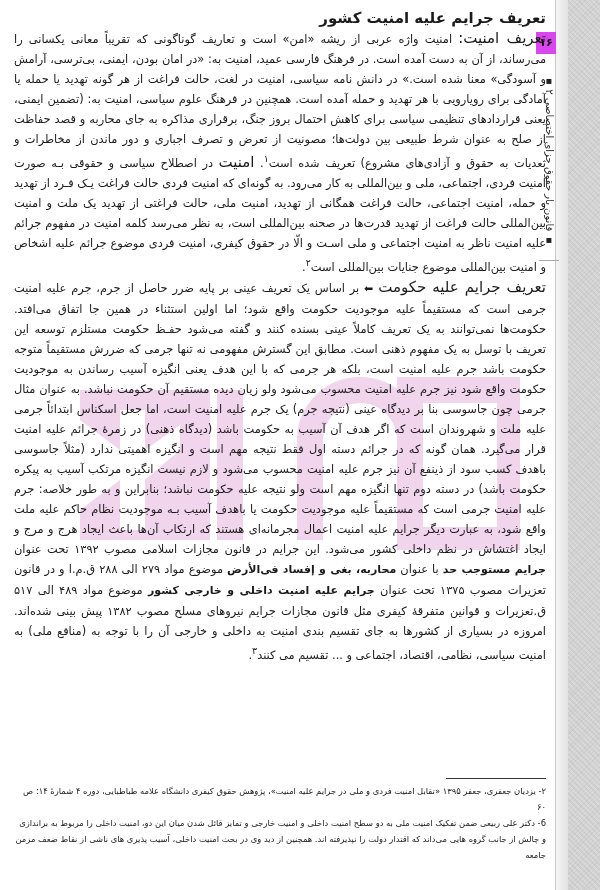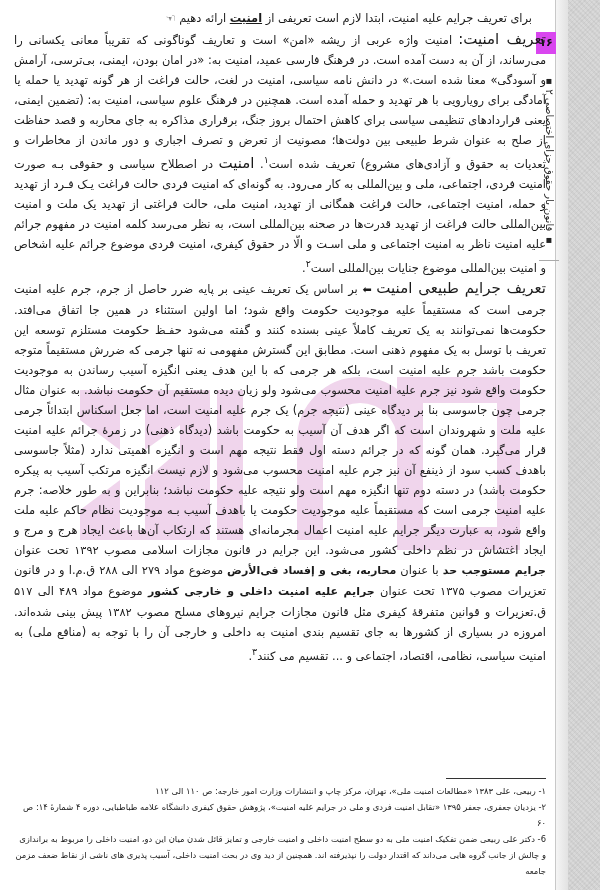--- a/index.html
+++ b/index.html
@@ -81,33 +81,30 @@
   </g>
   <g fill="#f0d5ec">
     <polygon points="0,20 130,20 130,170 0,170 0,140 60,95 0,50"></polygon>
   </g>
   <g fill="#ffffff">
     <polygon points="40,40 65,40 65,80 100,55 100,80 65,110 65,160 40,160 40,110 10,85 10,60 40,82"></polygon>
   </g>
 </svg>
 
 <div class="content">
+  <p class="title">تعریف جرایم علیه امنیت کشور</p>
 
-  <p class="intro">
-    <span>برای تعریف جرایم علیه امنیت، ابتدا لازم است تعریفی از </span><span class="bu">امنیت</span><span> ارائه دهیم </span><span class="hand-icon">☜</span>
-  </p>
 
   <p>
     <span class="b">تعریف امنیت:</span><span> امنیت واژه عربی از ریشه «امن» است و تعاریف گوناگونی که تقریباً معانی یکسانی را می‌رساند، از آن به دست آمده است. در فرهنگ فارسی عمید، امنیت به: «در امان بودن، ایمنی، بی‌ترسی، آرامش و آسودگی» معنا شده است.» در دانش نامه سیاسی، امنیت در لغت، حالت فراغت از هر گونه تهدید یا حمله یا آمادگی برای رویارویی با هر تهدید و حمله آمده است. همچنین در فرهنگ علوم سیاسی، امنیت به: (تضمین ایمنی، یعنی قراردادهای تنظیمی سیاسی برای کاهش احتمال بروز جنگ، برقراری مذاکره به جای محاربه و قصد حفاظت از صلح به عنوان شرط طبیعی بین دولت‌ها؛ مصونیت از تعرض و تصرف اجباری و دور ماندن از مخاطرات و تعدیات به حقوق و آزادی‌های مشروع) تعریف شده است</span><sup>۱</sup><span>. </span><span class="b">امنیت</span><span> در اصطلاح سیاسی و حقوقی بـه صورت امنیت فردی، اجتماعی، ملی و بین‌المللی به کار می‌رود. به گونه‌ای که </span><span class="u">امنیت فردی</span><span> حالت فراغت یـک فـرد از تهدید و حمله، </span><span class="u">امنیت اجتماعی</span><span>، حالت فراغت همگانی از تهدید، </span><span class="u">امنیت ملی</span><span>، حالت فراغتی از تهدید یک ملت و </span><span class="u">امنیت بین‌المللی</span><span> حالت فراغت از تهدید قدرت‌ها در صحنه بین‌المللی است، به نظر می‌رسد کلمه امنیت در مفهوم جرائم علیه امنیت ناظر به امنیت اجتماعی و ملی اسـت و الّا در حقوق کیفری، امنیت فردی موضوع جرائم علیه اشخاص و امنیت بین‌المللی موضوع جنایات بین‌المللی است</span><sup>۲</sup><span>.</span>
   </p>
 
   <p>
-    <span class="b">تعریف جرایم طبیعی امنیت</span>
+    <span class="b">تعریف جرایم علیه حکومت</span>
     <span class="arrow-icon">⬅</span><span> بر اساس یک تعریف عینی بر پایه ضرر حاصل از جرم، جرم علیه امنیت جرمی است که مستقیماً علیه موجودیت حکومت واقع شود؛ اما اولین استثناء در همین جا اتفاق می‌افتد. حکومت‌ها نمی‌توانند به یک تعریف کاملاً عینی بسنده کنند و گفته می‌شود حفـظ حکومت مستلزم توسعه این تعریف با توسل به یک مفهوم ذهنی است. مطابق این گسترش مفهومی نه تنها جرمی که ضررش مستقیماً متوجه حکومت باشد جرم علیه امنیت است، بلکه هر جرمی که با این هدف یعنی انگیزه آسیب رساندن به موجودیت حکومت واقع شود نیز جرم علیه امنیت محسوب می‌شود ولو زیان دیده مستقیم آن حکومت نباشد. به عنوان مثال جرمی چون جاسوسی بنا بر دیدگاه عینی (نتیجه جرم) یک جرم علیه امنیت است، اما جعل اسکناس ابتدائاً جرمی علیه ملت و شهروندان است که اگر هدف آن آسیب به حکومت باشد (دیدگاه ذهنی) در زمرهٔ جرائم علیه امنیت قرار می‌گیرد. همان گونه که در جرائم دسته اول فقط نتیجه مهم است و انگیزه اهمیتی ندارد (مثلاً جاسوسی باهدف کسب سود از ذینفع آن نیز جرم علیه امنیت محسوب می‌شود و لازم نیست انگیزه مرتکب آسیب به پیکره حکومت باشد) در دسته دوم تنها انگیزه مهم است ولو نتیجه علیه حکومت نباشد؛ بنابراین و به طور خلاصه: جرم علیه امنیت جرمی است که مستقیماً علیه موجودیت حکومت یا باهدف آسیب بـه موجودیت نظام حاکم علیه ملت واقع شود، به عبارت دیگر جرایم علیه امنیت اعمال مجرمانه‌ای هستند که ارتکاب آن‌ها باعث ایجاد هرج و مرج و ایجاد اغتشاش در نظم داخلی کشور می‌شود. این جرایم در قانون مجازات اسلامی مصوب ۱۳۹۲ تحت عنوان </span><span class="bb">جرایم مستوجب حد</span><span> با عنوان </span><span class="bb">محاربه، بغی و إفساد فی‌الأرض</span><span> موضوع مواد ۲۷۹ الی ۲۸۸ ق.م.ا و در قانون تعزیرات مصوب ۱۳۷۵ تحت عنوان </span><span class="bb">جرایم علیه امنیت داخلی و خارجی کشور</span><span> موضوع مواد ۴۸۹ الی ۵۱۷ ق.تعزیرات و قوانین متفرقهٔ کیفری مثل قانون مجازات جرایم نیروهای مسلح مصوب ۱۳۸۲ پیش بینی شده‌اند. امروزه در بسیاری از کشورها به جای تقسیم بندی امنیت به داخلی و خارجی آن را با توجه به (منافع ملی) به امنیت سیاسی، نظامی، اقتصاد، اجتماعی و ... تقسیم می کنند</span><sup>۳</sup><span>.</span>
   </p>
 </div>
 
 <div class="footnotes">
   <div class="fn-rule"></div>
-  <p>۱- ربیعی، علی ۱۳۸۳ «مطالعات امنیت ملی»، تهران، مرکز چاپ و انتشارات وزارت امور خارجه: ص ۱۱۰ الی ۱۱۲</p>
   <p>۲- یزدیان جعفری، جعفر ۱۳۹۵ «تقابل امنیت فردی و ملی در جرایم علیه امنیت»، پژوهش حقوق کیفری  دانشگاه علامه طباطبایی، دوره ۴ شمارهٔ ۱۴: ص ۶۰</p>
   <p>6- دکتر علی ربیعی ضمن تفکیک امنیت ملی به دو سطح امنیت داخلی و امنیت خارجی و تمایز قائل شدن میان این دو، امنیت داخلی را مربوط به براندازی و چالش از جانب گروه هایی می‌داند که اقتدار دولت را نپذیرفته اند. همچنین از دید وی در بحث امنیت داخلی، آسیب پذیری های ناشی از نقاط ضعف مزمن جامعه</p>
 </div>
 
 </body></html>

